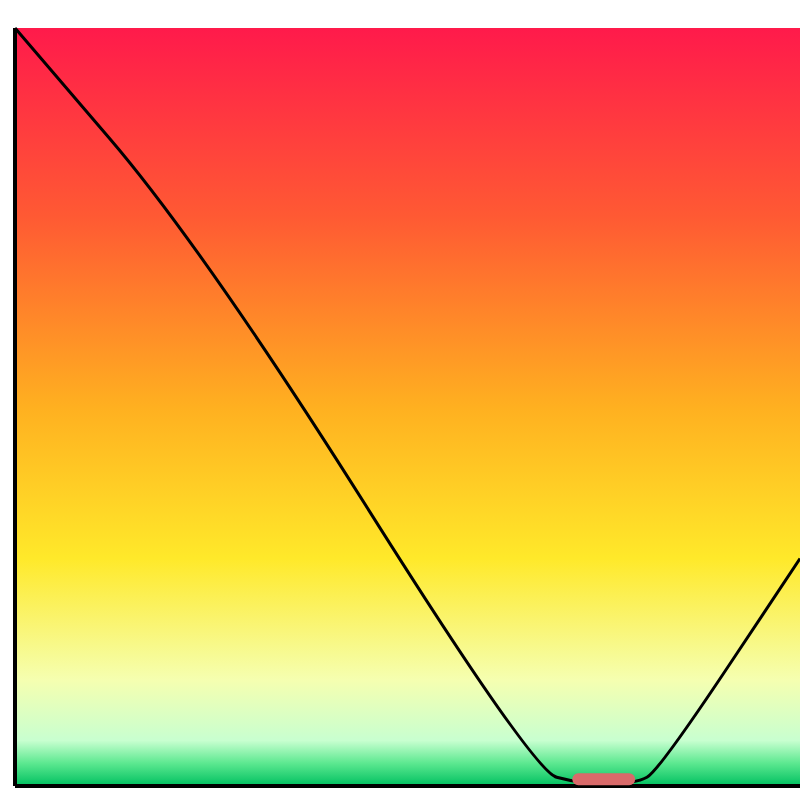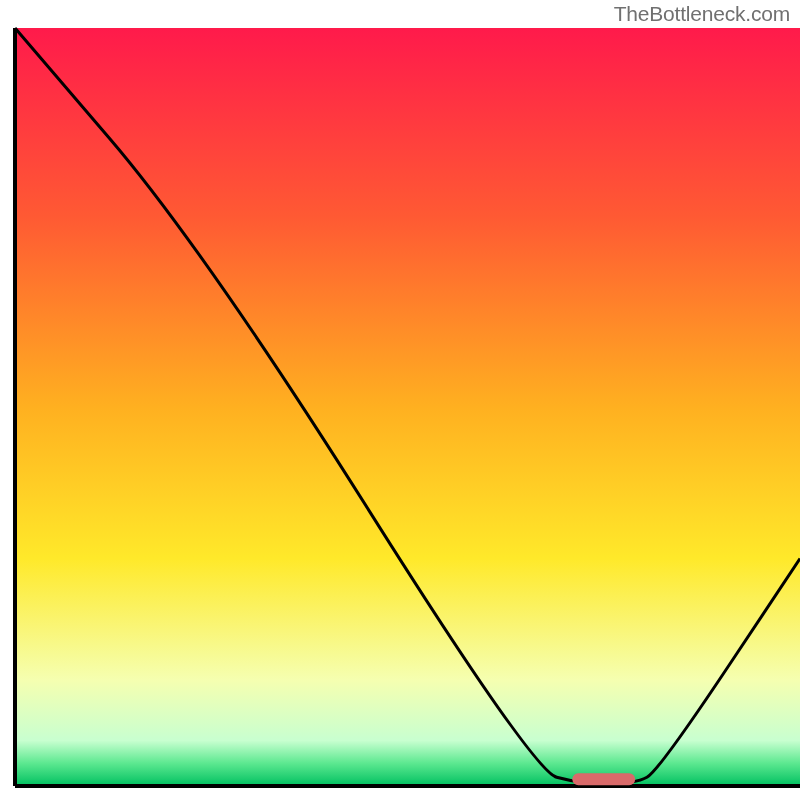--- a/index.html
+++ b/index.html
@@ -49,15 +49,14 @@
           <stop offset="100%" stop-color="#00c060"></stop>
         </linearGradient>
   </defs>
   <rect id="plot-bg" fill="url(#bg-grad)" x="15" y="28" width="785" height="758"></rect>
   <line id="y-axis" stroke-width="4" x1="15" y1="28" x2="15" y2="786" stroke="#000000"></line>
   <line id="x-axis" stroke-width="4" x1="15" y1="786" x2="800" y2="786" stroke="#000000"></line>
   <path id="curve" fill="none" stroke-width="3" d="M 15 28 Q 15 28 109.2 137.91000000000003 Q 203.4 247.82000000000005 368.25 509.33000000000004 Q 533.1 770.84 556.65 777.283 Q 580.1999999999999 783.726 607.675 783.726 Q 635.15 783.726 646.925 777.283 Q 658.6999999999999 770.84 729.3499999999999 664.72 T 800 558.6" stroke="#000000"></path>
   <rect id="marker" rx="6" ry="6" height="12" x="572.35" width="62.799999999999955" y="773.178" fill="#d96a6a"></rect>
 </svg>
 
-<div class="watermark">TheBottleneck.com</div>
 
 </div>
 
 </body></html>

